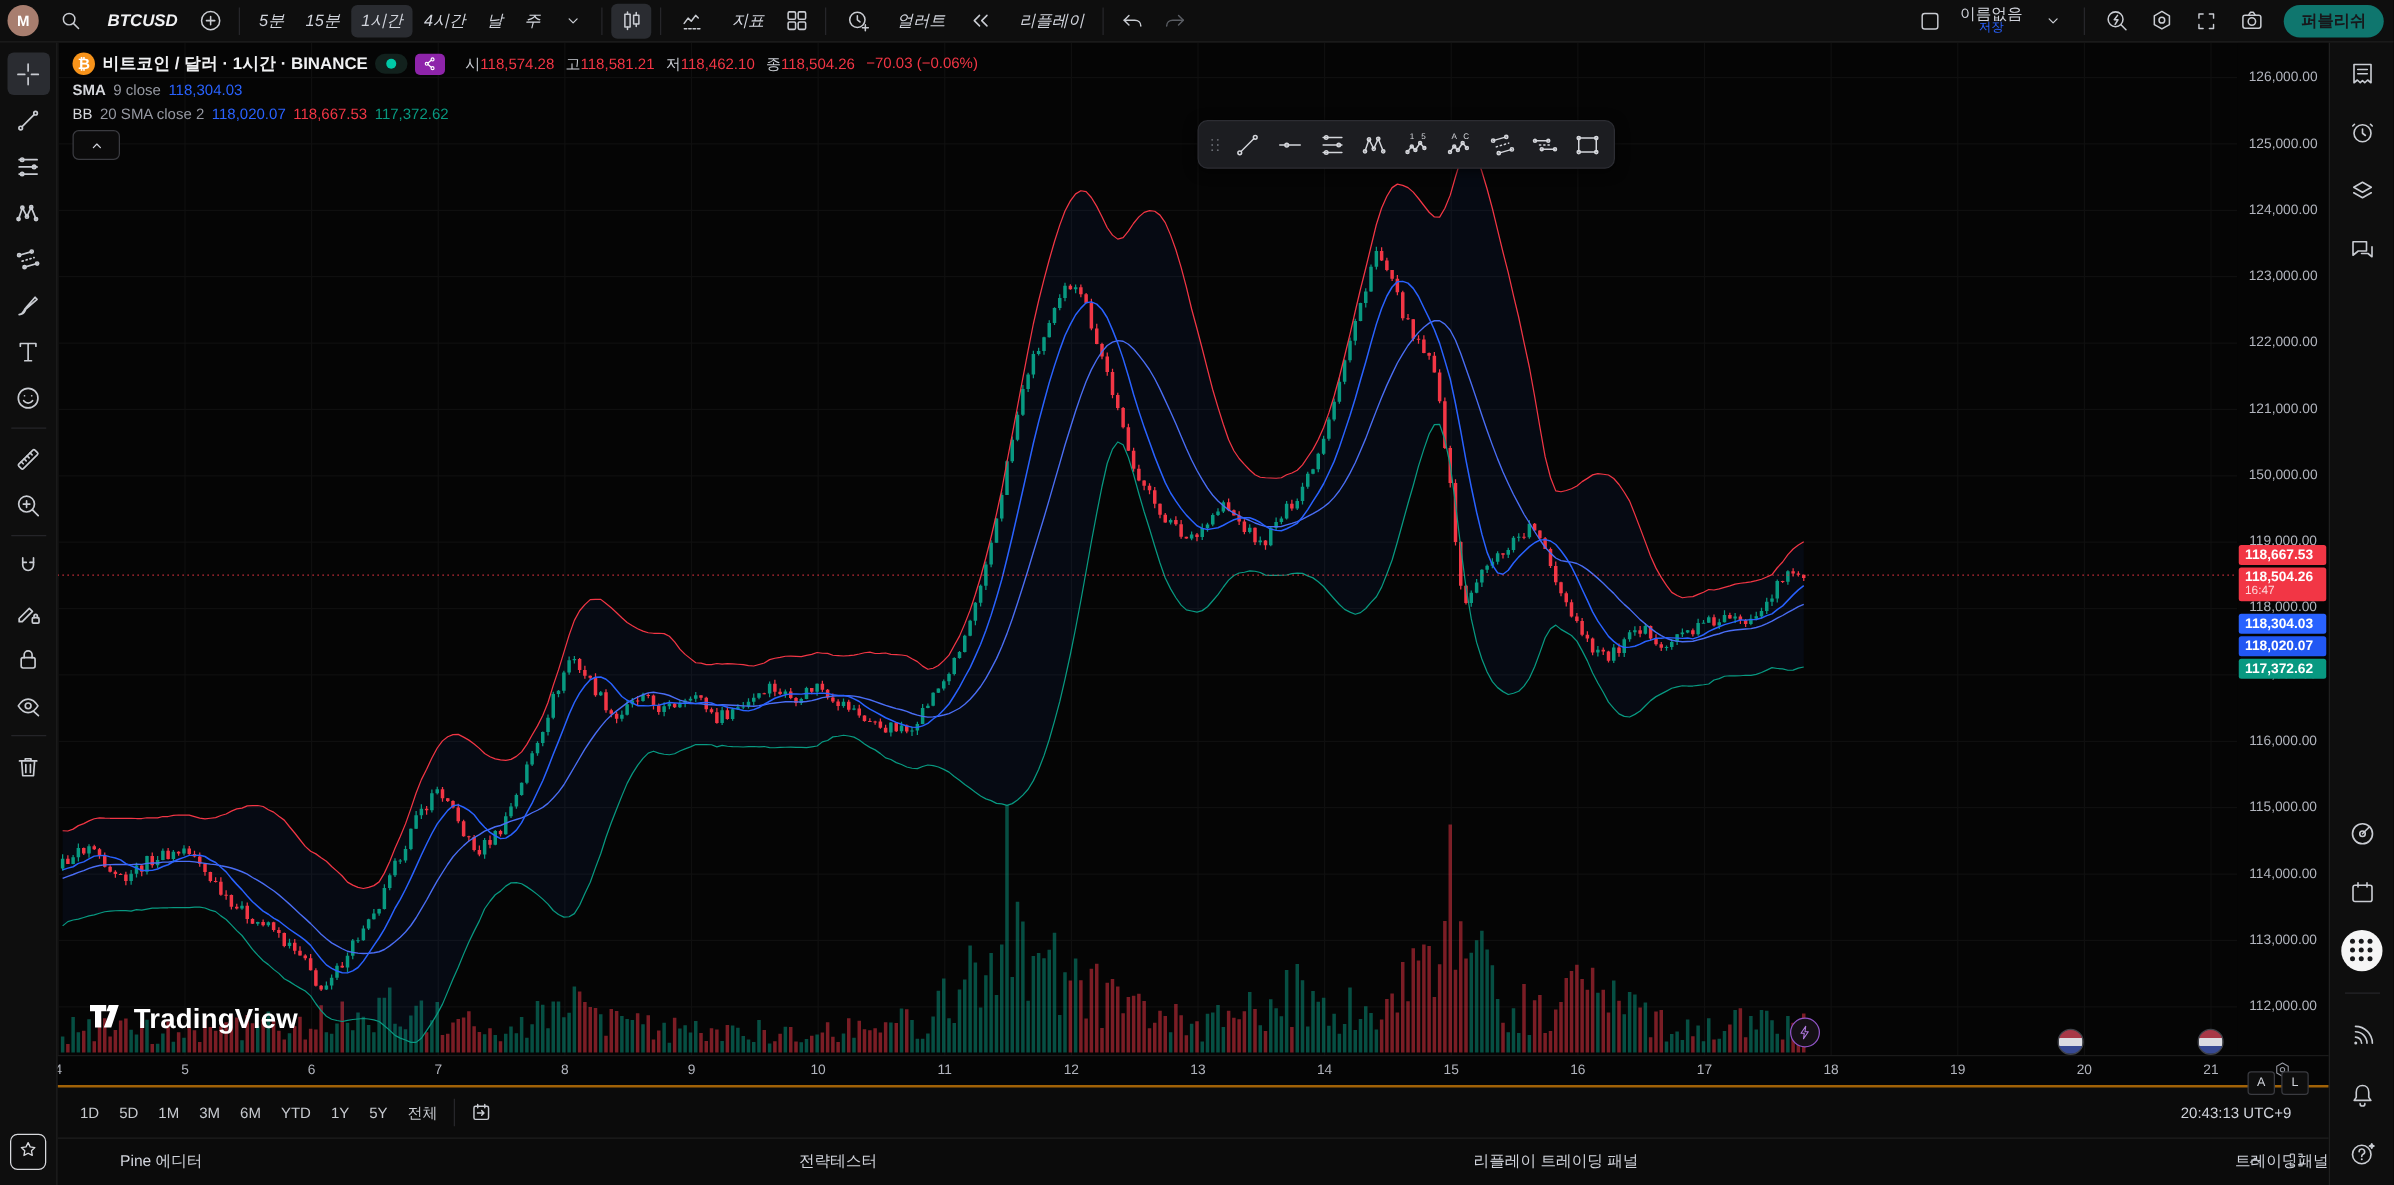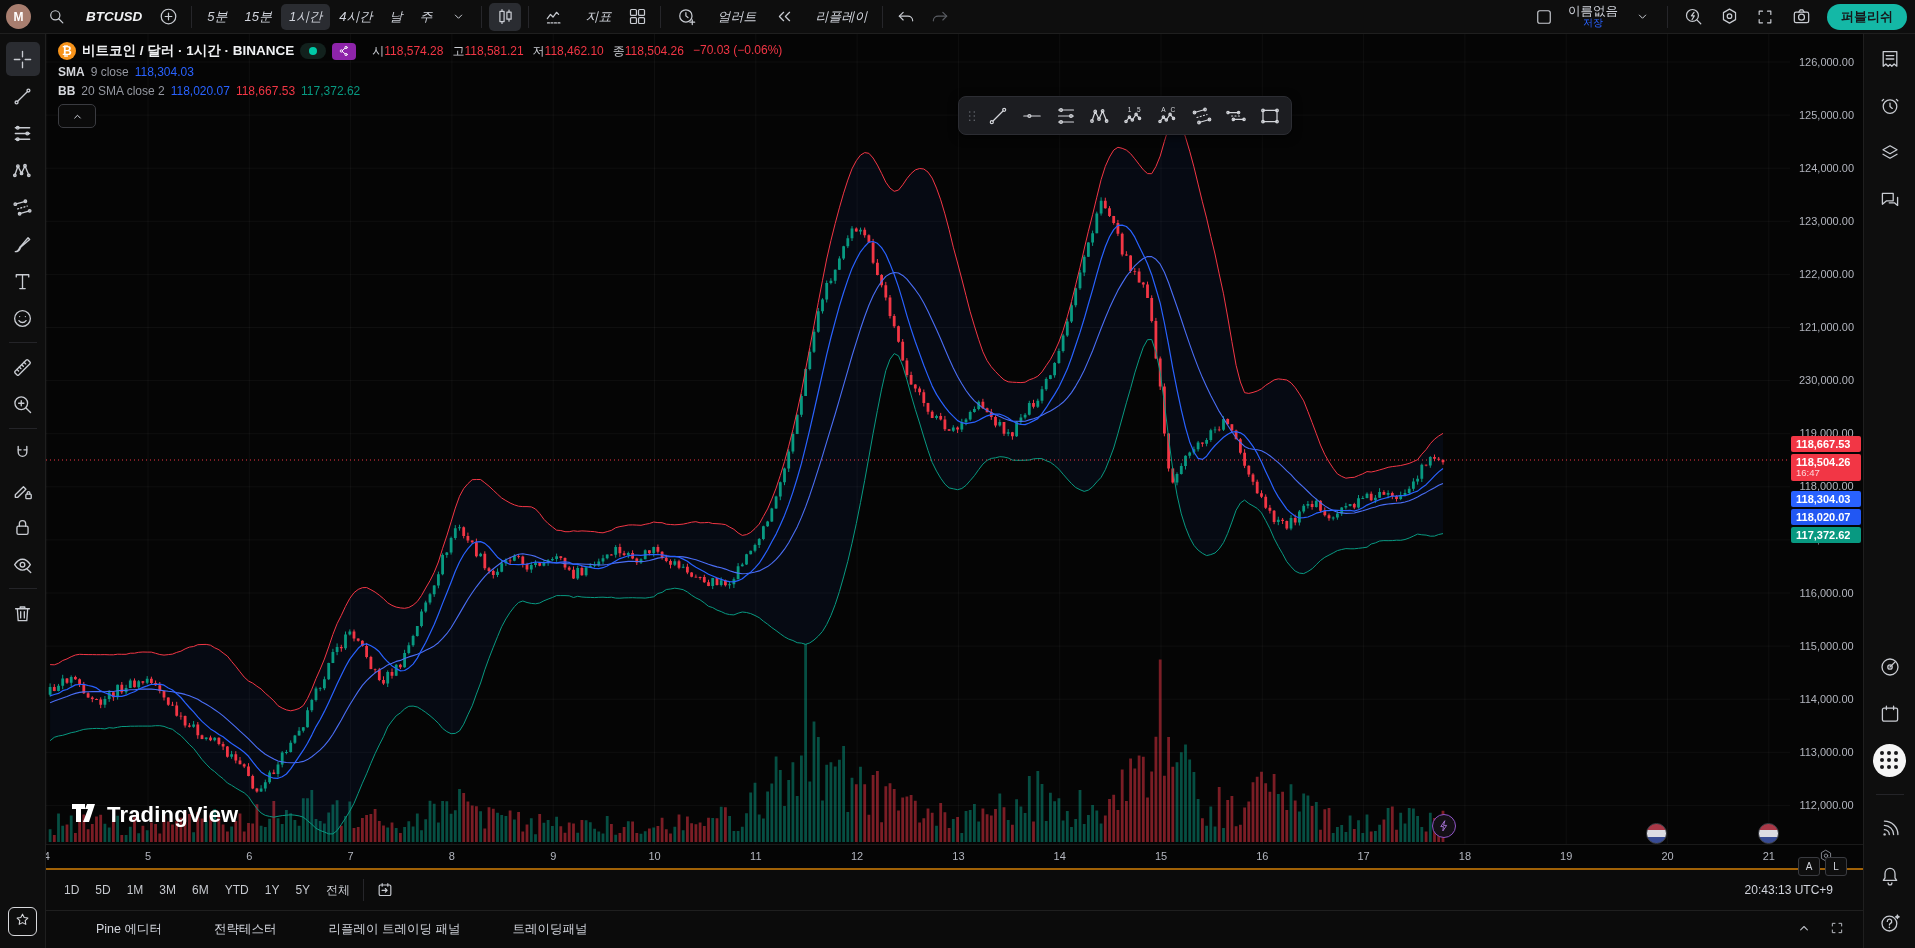--- a/index.html
+++ b/index.html
@@ -19,21 +19,21 @@
   .symbol-name{font-weight:bold;font-size:13.5px;color:#f0f1f3;}
   .tb-sep{width:1px;height:22px;background:#26262a;margin:0 5px;}
   .icon-btn{width:32px;height:28px;display:flex;align-items:center;justify-content:center;
     border-radius:5px;color:#c9ccd2;cursor:default;}
   .icon-btn.selected{background:#2a2c31;}
   .icon-btn .ic{display:flex;}
   .icon-btn.dim{color:#5a5d63;}
   .layout-name{display:flex;flex-direction:column;align-items:center;line-height:1.05;padding:0 4px;}
   .layout-name .nm{font-size:12.5px;color:#d1d4dc;font-weight:normal;}
   .layout-name .sv{font-size:10px;color:#2962ff;}
-  .publish-btn{height:26px;padding:0 14px;border-radius:14px;background:#14b8a6;color:#17181b;
+  .publish-btn{height:26px;padding:0 14px;border-radius:14px;background:#0f766e;color:#17181b;
     font-size:13px;font-weight:bold;display:flex;align-items:center;margin-left:6px;}
   
   .left-rail{position:absolute;top:34px;left:0;width:46px;height:914px;background:#0e0e0e;
     border-right:1px solid #1f1f1f;box-sizing:border-box;display:flex;flex-direction:column;
     align-items:center;padding-top:8px;gap:3px;z-index:30;}
   .left-rail .icon-btn{width:34px;height:34px;}
   .rail-sep{width:28px;height:1px;background:#242428;margin:4px 0;}
   .rail-spacer{flex:1;}
   .fav-star{width:27px;height:27px;border:1.5px solid #d8d9dd;border-radius:6px;display:flex;
     align-items:center;justify-content:center;color:#d8d9dd;margin-bottom:12px;}
@@ -66,21 +66,21 @@
   .t-tick{position:absolute;top:5px;width:30px;text-align:center;}
   .ta-gear{position:absolute;top:3px;left:1772px;color:#9598a1;}
   
   .range-row{position:absolute;top:834px;left:0;width:1817px;height:42px;background:#0b0b0b;
     border-top:2px solid #a16207;box-sizing:border-box;display:flex;align-items:center;padding:0 10px;}
   .range-btn{padding:4px 8px;font-size:12px;color:#c6c9cf;border-radius:4px;}
   .range-clock{margin-left:auto;font-size:12px;color:#d1d4dc;padding-right:20px;}
   
   .tabs-row{position:absolute;top:876px;left:0;width:1817px;height:38px;background:#0b0b0b;
     border-top:1px solid #1f1f1f;box-sizing:border-box;display:flex;align-items:center;gap:52px;
-    padding-left:50px;font-size:12.5px;color:#d1d4dc;}
+    padding-left:50px;font-size:12.5px;color:#d1d4dc;justify-content:space-between;}
   .tabs-icons{position:absolute;right:18px;top:0;height:100%;display:flex;align-items:center;gap:16px;color:#b9bcc2;}
   
   .legend{position:absolute;top:8px;left:12px;z-index:20;font-size:12px;}
   .lg-row{display:flex;align-items:center;gap:6px;margin-bottom:5px;}
   .lg-title{font-size:13.5px;font-weight:bold;color:#f0f1f3;}
   .btc-logo{width:18px;height:18px;border-radius:50%;background:#f7931a;color:#fff;font-size:12px;
     font-weight:bold;display:flex;align-items:center;justify-content:center;}
   .conn-pill{width:26px;height:16px;border-radius:9px;background:#12211d;display:flex;
     align-items:center;justify-content:center;}
   .conn-pill i{width:8px;height:8px;border-radius:50%;background:#00c9a7;}
@@ -580,21 +580,21 @@
               <span><span class="lbl">종</span><span class="val-red">118,504.26</span></span>
               <span class="val-red">−70.03 (−0.06%)</span>
             </span>
           </div>
           <div class="lg-row">
             <span class="lg-label" style="font-weight:bold">SMA</span>
             <span class="lg-param">9 close</span>
             <span class="val-blue">118,304.03</span>
           </div>
           <div class="lg-row">
-            <span class="lg-label" style="font-weight:bold">BB</span>
+            <span class="lg-label" style="font-weight:normal">BB</span>
             <span class="lg-param">20 SMA close 2</span>
             <span class="val-blue">118,020.07</span>
             <span class="val-red">118,667.53</span>
             <span class="val-green">117,372.62</span>
           </div>
           <div class="legend-collapse" id="ic-lgcollapse">
               <svg viewBox="0 0 24 24" width="15" height="15" fill="none" stroke="currentColor" stroke-width="1.6" stroke-linecap="round" stroke-linejoin="round">
                 <path d="M7.5 14.5L12 10l4.5 4.5"></path>
               </svg>
             </div>
@@ -738,21 +738,21 @@
         <div class="al-box">
           <div class="al-btn">A</div>
           <div class="al-btn">L</div>
         </div>
       <div class="p-tick" style="top: 21.5px;">126,000.00</div>
           <div class="p-tick" style="top: 74.6px;">125,000.00</div>
           <div class="p-tick" style="top: 127.7px;">124,000.00</div>
           <div class="p-tick" style="top: 180.8px;">123,000.00</div>
           <div class="p-tick" style="top: 233.9px;">122,000.00</div>
           <div class="p-tick" style="top: 287px;">121,000.00</div>
-          <div class="p-tick" style="top: 340.1px;">230,000.00</div>
+          <div class="p-tick" style="top: 340.1px;">150,000.00</div>
           <div class="p-tick" style="top: 393.2px;">119,000.00</div>
           <div class="p-tick" style="top: 446.3px;">118,000.00</div>
           <div class="p-tick" style="top: 499.4px;">117,000.00</div>
           <div class="p-tick" style="top: 552.5px;">116,000.00</div>
           <div class="p-tick" style="top: 605.6px;">115,000.00</div>
           <div class="p-tick" style="top: 658.7px;">114,000.00</div>
           <div class="p-tick" style="top: 711.8px;">113,000.00</div>
           <div class="p-tick" style="top: 764.9px;">112,000.00</div>
           <div class="axis-badge" style="top: 402px; background: rgb(242, 54, 69);"><span>118,667.53</span></div>
           <div class="axis-badge" style="top: 420px; background: rgb(242, 54, 69);"><span>118,504.26</span><span class="sub">16:47</span></div>

